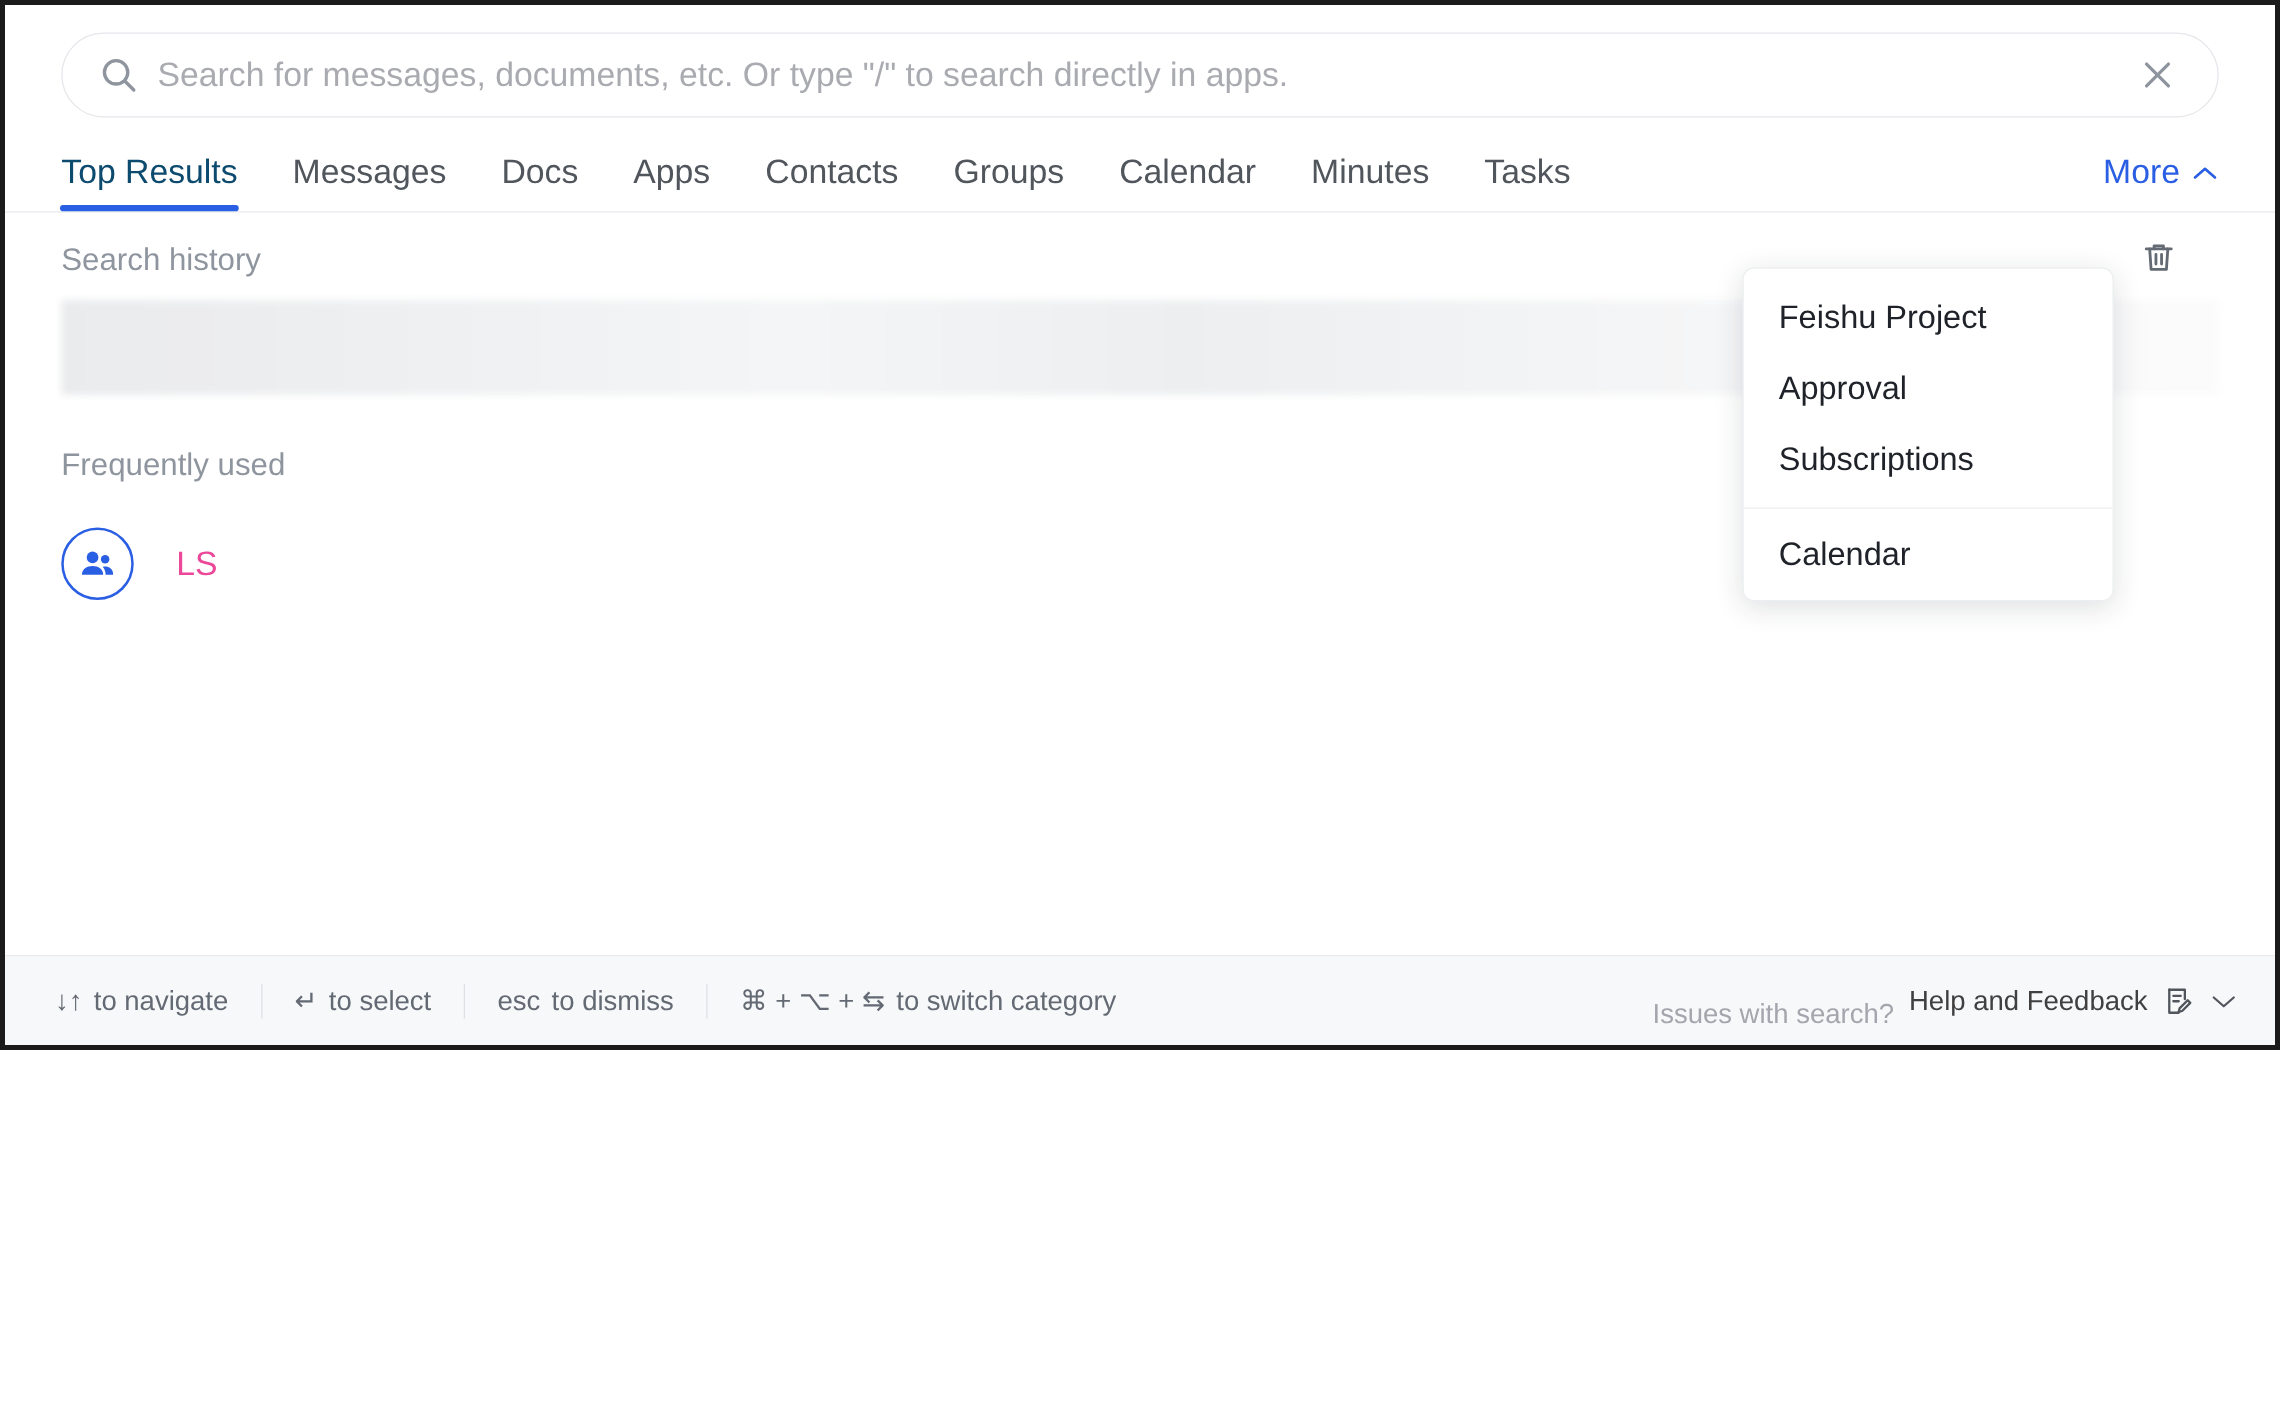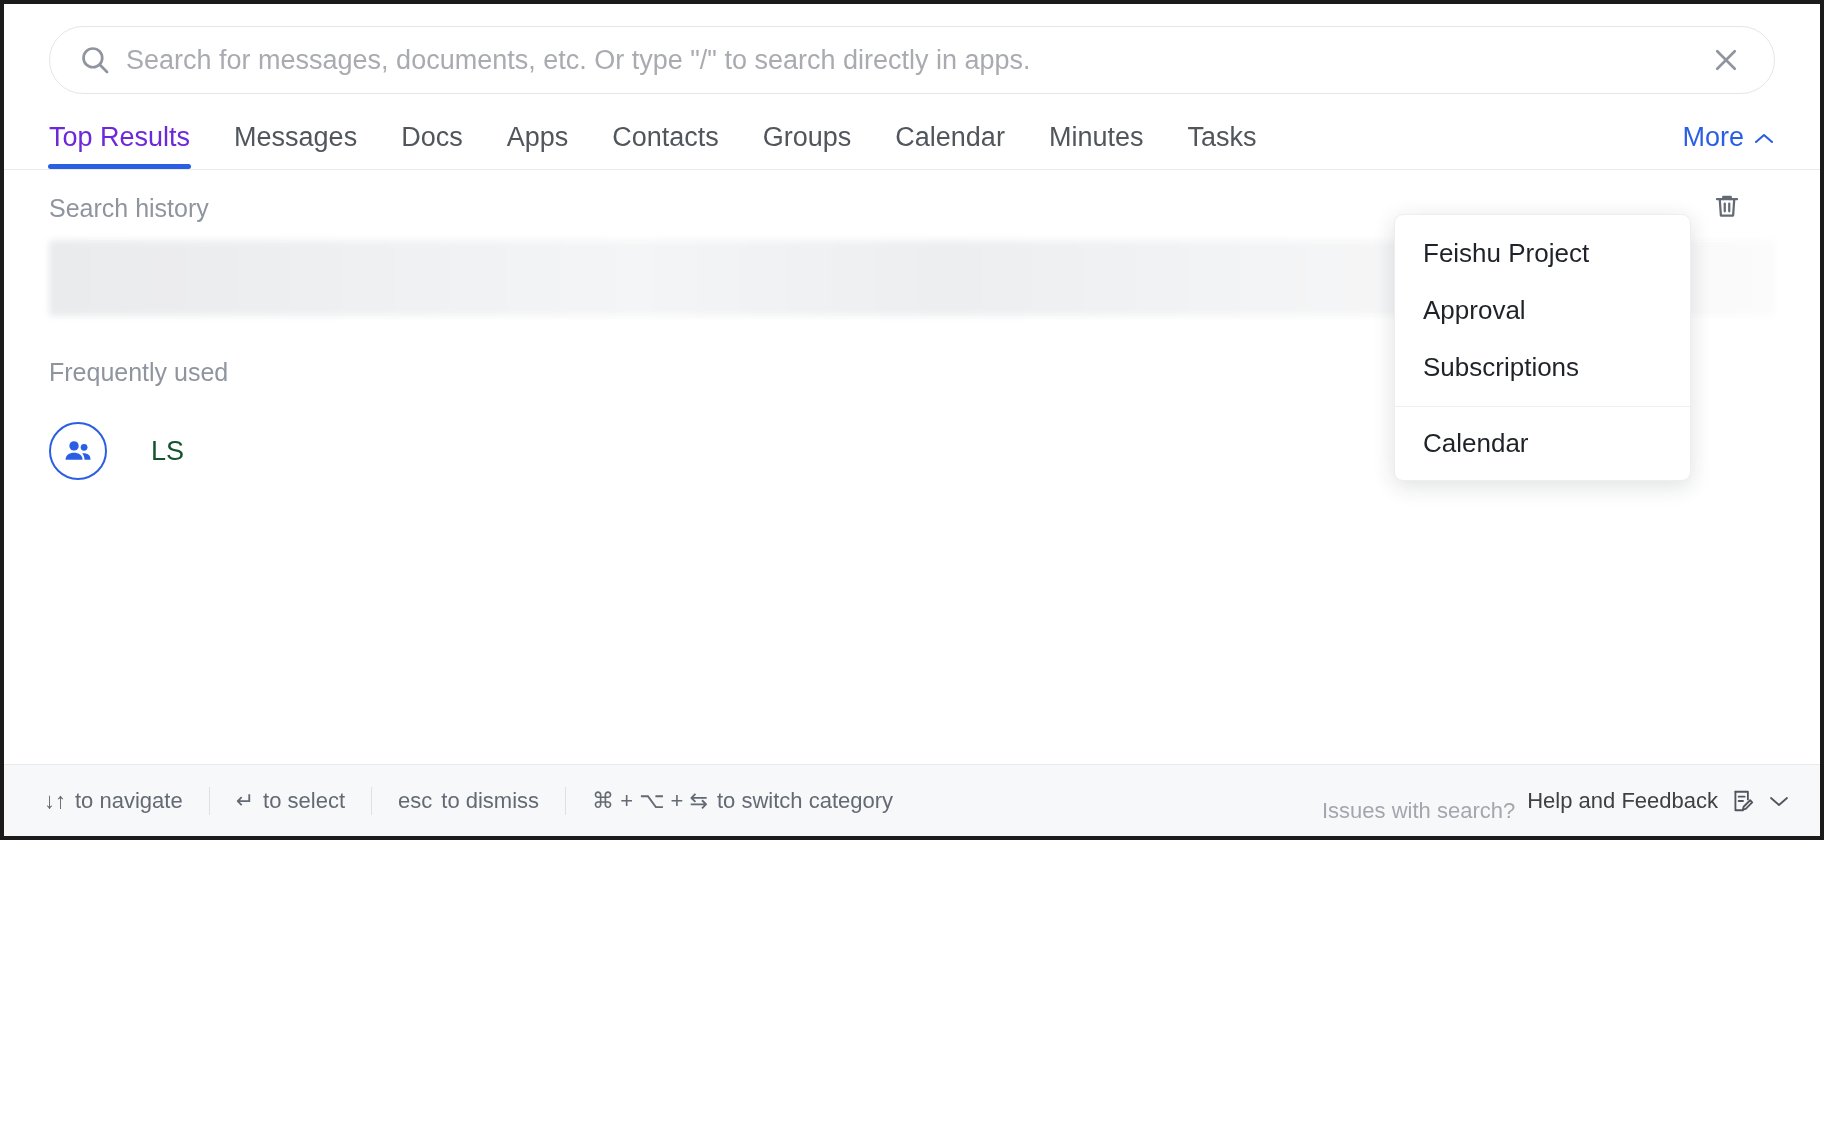--- a/index.html
+++ b/index.html
@@ -64,21 +64,21 @@
     position: relative;
     font-size: 27px;
     color: #51565d;
     padding: 0 0 18px 0;
     margin-right: 44px;
     cursor: pointer;
     white-space: nowrap;
     line-height: 1;
   }
   .tab:last-child { margin-right: 0; }
-  .tab.active { color: #6d28d9; }
+  .tab.active { color: #0c4a6e; }
   .tab.active::after {
     content: "";
     position: absolute;
     left: -1px; right: -1px; bottom: 0;
     height: 5px;
     background: #2b5fe3;
     border-radius: 3px;
   }
   .tab.more {
     color: #2b5fe3;
@@ -156,22 +156,22 @@
   }
   .avatar {
     width: 58px; height: 58px;
     border-radius: 50%;
     border: 2px solid #2b5fe3;
     display: flex; align-items: center; justify-content: center;
     flex: 0 0 auto;
   }
   .freq-label {
     font-size: 27px;
-    color: #14532d;
-    margin-left: 44px;
+    color: #ec4899;
+    margin-left: 34px;
   }
 
   
   .footer {
     flex: 0 0 auto;
     height: 72px;
     background: #f7f8fa;
     border-top: 1px solid #e8eaee;
     display: flex; align-items: center;
     padding: 0 30px 0 40px;

